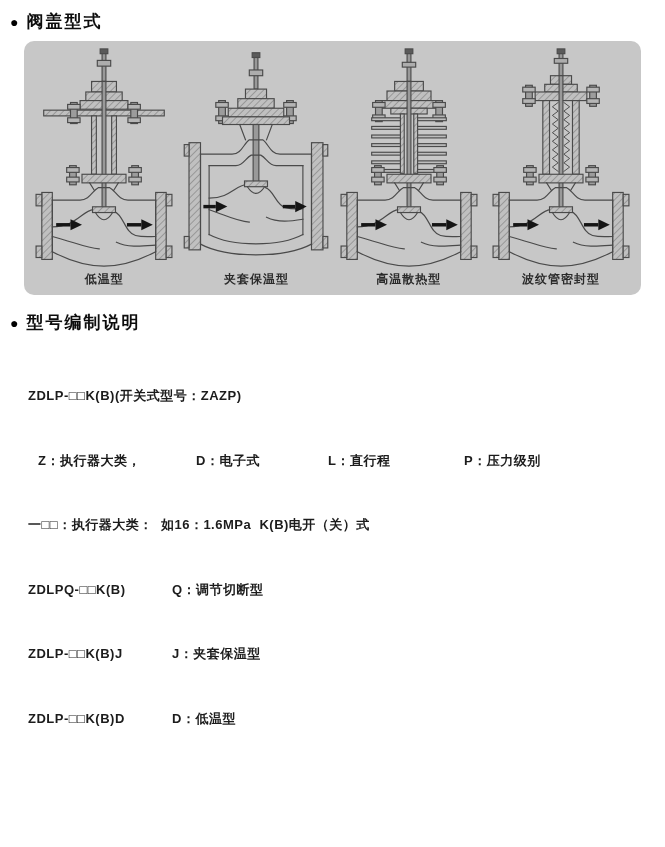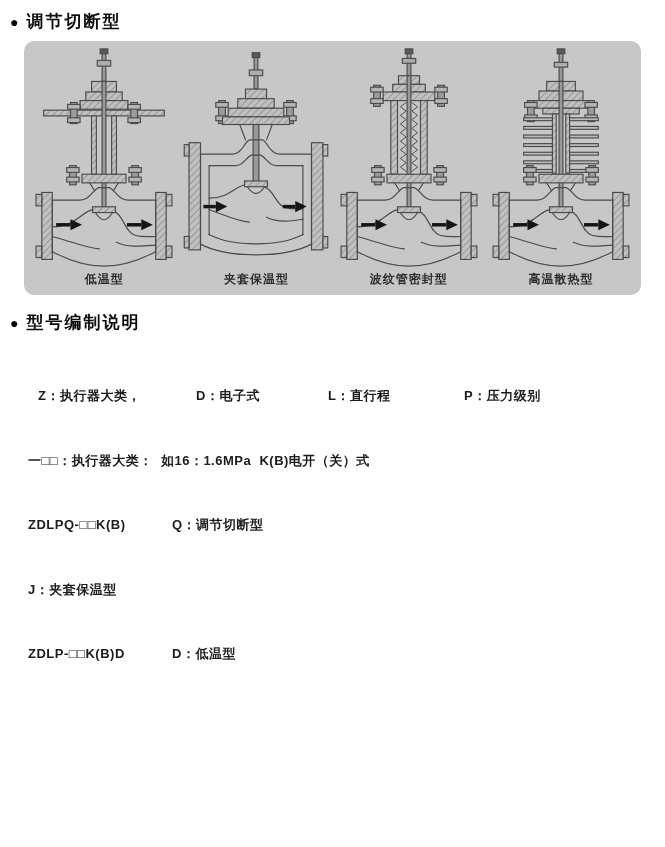--- a/index.html
+++ b/index.html
@@ -41,21 +41,21 @@
   <defs>
     <pattern id="hatch" patternUnits="userSpaceOnUse" width="5" height="5" patternTransform="rotate(45)">
       <rect width="5" height="5" fill="#c0c0c0"></rect>
       <line x1="0" y1="0" x2="0" y2="5" stroke="#6f6f6f" stroke-width="1"></line>
     </pattern>
   </defs>
 </svg>
 
 <div class="sec-head">
   <span class="bullet">●</span>
-  <span class="sec-title">调节切断型</span>
+  <span class="sec-title">阀盖型式</span>
 </div>
 
 <div class="panel">
 
   <div class="valve-col">
     <svg class="valve" viewBox="0 0 150 232">
       <g stroke="#4a4a4a" stroke-width="1.2" fill="none" stroke-linecap="square">
         <rect x="71" y="2" width="8" height="5" fill="#5a5a5a"></rect>
         <rect x="73" y="7" width="4" height="29" fill="#999999"></rect>
         <rect x="68" y="14" width="14" height="6" fill="#adadad"></rect>
@@ -140,72 +140,20 @@
         <path d="M66,146 Q75,160 84,146"></path>
       </g>
       <g fill="#151515" stroke="none">
         <rect x="20" y="165" width="13" height="3.6"></rect>
         <polygon points="33,161 45,166.8 33,172.6"></polygon>
         <rect x="103" y="165" width="13" height="3.6"></rect>
         <polygon points="116,161 128,166.8 116,172.6"></polygon>
       </g>
     </svg>
     <div class="valve-label">夹套保温型</div>
-  </div>
-
-  <div class="valve-col">
-    <svg class="valve" viewBox="0 0 150 232">
-      <g stroke="#4a4a4a" stroke-width="1.2" fill="none" stroke-linecap="square">
-        <rect x="71" y="2" width="8" height="5" fill="#5a5a5a"></rect>
-        <rect x="73" y="7" width="4" height="23" fill="#999999"></rect>
-        <rect x="68" y="12" width="14" height="5" fill="#adadad"></rect>
-        <rect x="64" y="30" width="22" height="9" fill="url(#hatch)"></rect>
-        <rect x="58" y="39" width="34" height="8" fill="url(#hatch)"></rect>
-        <rect x="48" y="47" width="54" height="9" fill="url(#hatch)"></rect>
-        <rect x="38" y="40" width="7" height="22" fill="#9c9c9c"></rect>
-        <rect x="35" y="42" width="13" height="5" fill="#b5b5b5"></rect>
-        <rect x="35" y="54" width="13" height="5" fill="#b5b5b5"></rect>
-        <rect x="105" y="40" width="7" height="22" fill="#9c9c9c"></rect>
-        <rect x="102" y="42" width="13" height="5" fill="#b5b5b5"></rect>
-        <rect x="102" y="54" width="13" height="5" fill="#b5b5b5"></rect>
-        <rect x="56" y="56" width="7" height="77" fill="url(#hatch)"></rect>
-        <rect x="87" y="56" width="7" height="77" fill="url(#hatch)"></rect>
-        <rect x="73" y="30" width="4" height="140" fill="#999999"></rect>
-        <path d="M72,58 l-6,4.5 l6,4.5 l-6,4.5 l6,4.5 l-6,4.5 l6,4.5 l-6,4.5 l6,4.5 l-6,4.5 l6,4.5 l-6,4.5 l6,4.5 l-6,4.5 l6,4.5 l-6,4.5 l6,4.5" stroke-width="1"></path>
-        <path d="M78,58 l6,4.5 l-6,4.5 l6,4.5 l-6,4.5 l6,4.5 l-6,4.5 l6,4.5 l-6,4.5 l6,4.5 l-6,4.5 l6,4.5 l-6,4.5 l6,4.5 l-6,4.5 l6,4.5 l-6,4.5" stroke-width="1"></path>
-        <rect x="52" y="133" width="46" height="9" fill="url(#hatch)"></rect>
-        <rect x="39" y="124" width="7" height="20" fill="#9c9c9c"></rect>
-        <rect x="36" y="126" width="13" height="5" fill="#b5b5b5"></rect>
-        <rect x="36" y="136" width="13" height="5" fill="#b5b5b5"></rect>
-        <rect x="104" y="124" width="7" height="20" fill="#9c9c9c"></rect>
-        <rect x="101" y="126" width="13" height="5" fill="#b5b5b5"></rect>
-        <rect x="101" y="136" width="13" height="5" fill="#b5b5b5"></rect>
-        <rect x="10" y="152" width="11" height="70" fill="url(#hatch)"></rect>
-        <rect x="4" y="154" width="6" height="12" fill="url(#hatch)"></rect>
-        <rect x="4" y="208" width="6" height="12" fill="url(#hatch)"></rect>
-        <rect x="129" y="152" width="11" height="70" fill="url(#hatch)"></rect>
-        <rect x="140" y="154" width="6" height="12" fill="url(#hatch)"></rect>
-        <rect x="140" y="208" width="6" height="12" fill="url(#hatch)"></rect>
-        <path d="M21,160 H50 C60,160 63,150 69,147 H81 C87,150 90,160 100,160 H129"></path>
-        <path d="M21,214 C44,226 60,229 75,229 C90,229 106,226 129,214"></path>
-        <path d="M21,160 V214 M129,160 V214"></path>
-        <path d="M60,142 L65,150 M90,142 L85,150"></path>
-        <path d="M21,188 C46,188 52,171 64,170 M86,172 C95,175 97,194 108,197 C116,199 123,198 129,198"></path>
-        <path d="M21,198 C44,204 56,210 70,211 M88,204 C100,210 116,208 129,207"></path>
-        <rect x="63" y="167" width="24" height="6" fill="url(#hatch)"></rect>
-        <path d="M66,173 Q75,188 84,173"></path>
-      </g>
-      <g fill="#151515" stroke="none">
-        <rect x="25" y="184" width="15" height="3.6"></rect>
-        <polygon points="40,180 52,185.8 40,191.6"></polygon>
-        <rect x="99" y="184" width="15" height="3.6"></rect>
-        <polygon points="114,180 126,185.8 114,191.6"></polygon>
-      </g>
-    </svg>
-    <div class="valve-label">波纹管密封型</div>
   </div>
 
   <div class="valve-col">
     <svg class="valve" viewBox="0 0 150 232">
       <g stroke="#4a4a4a" stroke-width="1.2" fill="none" stroke-linecap="square">
         <rect x="71" y="2" width="8" height="5" fill="#5a5a5a"></rect>
         <rect x="73" y="7" width="4" height="29" fill="#999999"></rect>
         <rect x="68" y="16" width="14" height="5" fill="#adadad"></rect>
         <rect x="60" y="36" width="30" height="10" fill="url(#hatch)"></rect>
         <rect x="52" y="46" width="46" height="10" fill="url(#hatch)"></rect>
@@ -260,40 +208,94 @@
       </g>
       <g fill="#151515" stroke="none">
         <rect x="25" y="184" width="15" height="3.6"></rect>
         <polygon points="40,180 52,185.8 40,191.6"></polygon>
         <rect x="99" y="184" width="15" height="3.6"></rect>
         <polygon points="114,180 126,185.8 114,191.6"></polygon>
       </g>
     </svg>
     <div class="valve-label">高温散热型</div>
   </div>
+
+  <div class="valve-col">
+    <svg class="valve" viewBox="0 0 150 232">
+      <g stroke="#4a4a4a" stroke-width="1.2" fill="none" stroke-linecap="square">
+        <rect x="71" y="2" width="8" height="5" fill="#5a5a5a"></rect>
+        <rect x="73" y="7" width="4" height="23" fill="#999999"></rect>
+        <rect x="68" y="12" width="14" height="5" fill="#adadad"></rect>
+        <rect x="64" y="30" width="22" height="9" fill="url(#hatch)"></rect>
+        <rect x="58" y="39" width="34" height="8" fill="url(#hatch)"></rect>
+        <rect x="48" y="47" width="54" height="9" fill="url(#hatch)"></rect>
+        <rect x="38" y="40" width="7" height="22" fill="#9c9c9c"></rect>
+        <rect x="35" y="42" width="13" height="5" fill="#b5b5b5"></rect>
+        <rect x="35" y="54" width="13" height="5" fill="#b5b5b5"></rect>
+        <rect x="105" y="40" width="7" height="22" fill="#9c9c9c"></rect>
+        <rect x="102" y="42" width="13" height="5" fill="#b5b5b5"></rect>
+        <rect x="102" y="54" width="13" height="5" fill="#b5b5b5"></rect>
+        <rect x="56" y="56" width="7" height="77" fill="url(#hatch)"></rect>
+        <rect x="87" y="56" width="7" height="77" fill="url(#hatch)"></rect>
+        <rect x="73" y="30" width="4" height="140" fill="#999999"></rect>
+        <path d="M72,58 l-6,4.5 l6,4.5 l-6,4.5 l6,4.5 l-6,4.5 l6,4.5 l-6,4.5 l6,4.5 l-6,4.5 l6,4.5 l-6,4.5 l6,4.5 l-6,4.5 l6,4.5 l-6,4.5 l6,4.5" stroke-width="1"></path>
+        <path d="M78,58 l6,4.5 l-6,4.5 l6,4.5 l-6,4.5 l6,4.5 l-6,4.5 l6,4.5 l-6,4.5 l6,4.5 l-6,4.5 l6,4.5 l-6,4.5 l6,4.5 l-6,4.5 l6,4.5 l-6,4.5" stroke-width="1"></path>
+        <rect x="52" y="133" width="46" height="9" fill="url(#hatch)"></rect>
+        <rect x="39" y="124" width="7" height="20" fill="#9c9c9c"></rect>
+        <rect x="36" y="126" width="13" height="5" fill="#b5b5b5"></rect>
+        <rect x="36" y="136" width="13" height="5" fill="#b5b5b5"></rect>
+        <rect x="104" y="124" width="7" height="20" fill="#9c9c9c"></rect>
+        <rect x="101" y="126" width="13" height="5" fill="#b5b5b5"></rect>
+        <rect x="101" y="136" width="13" height="5" fill="#b5b5b5"></rect>
+        <rect x="10" y="152" width="11" height="70" fill="url(#hatch)"></rect>
+        <rect x="4" y="154" width="6" height="12" fill="url(#hatch)"></rect>
+        <rect x="4" y="208" width="6" height="12" fill="url(#hatch)"></rect>
+        <rect x="129" y="152" width="11" height="70" fill="url(#hatch)"></rect>
+        <rect x="140" y="154" width="6" height="12" fill="url(#hatch)"></rect>
+        <rect x="140" y="208" width="6" height="12" fill="url(#hatch)"></rect>
+        <path d="M21,160 H50 C60,160 63,150 69,147 H81 C87,150 90,160 100,160 H129"></path>
+        <path d="M21,214 C44,226 60,229 75,229 C90,229 106,226 129,214"></path>
+        <path d="M21,160 V214 M129,160 V214"></path>
+        <path d="M60,142 L65,150 M90,142 L85,150"></path>
+        <path d="M21,188 C46,188 52,171 64,170 M86,172 C95,175 97,194 108,197 C116,199 123,198 129,198"></path>
+        <path d="M21,198 C44,204 56,210 70,211 M88,204 C100,210 116,208 129,207"></path>
+        <rect x="63" y="167" width="24" height="6" fill="url(#hatch)"></rect>
+        <path d="M66,173 Q75,188 84,173"></path>
+      </g>
+      <g fill="#151515" stroke="none">
+        <rect x="25" y="184" width="15" height="3.6"></rect>
+        <polygon points="40,180 52,185.8 40,191.6"></polygon>
+        <rect x="99" y="184" width="15" height="3.6"></rect>
+        <polygon points="114,180 126,185.8 114,191.6"></polygon>
+      </g>
+    </svg>
+    <div class="valve-label">波纹管密封型</div>
+  </div>
 </div>
 
 <div class="sec-head" style="margin-top:16px">
   <span class="bullet">●</span>
   <span class="sec-title">型号编制说明</span>
 </div>
 
 <div class="model-block">
+  <div>ZDLP-□□K(B)(开关式型号：ZAZP)</div>
   <div class="mline2">
     <span>Z：执行器大类，</span>
     <span>D：电子式</span>
     <span>L：直行程</span>
     <span>P：压力级别</span>
   </div>
   <div>一□□：执行器大类：  如16：1.6MPa  K(B)电开（关）式</div>
   <div class="model-row">
     <span class="model-code">ZDLPQ-□□K(B)</span>
     <span>Q：调节切断型</span>
   </div>
   <div class="model-row">
+    <span class="model-code">ZDLP-□□K(B)J</span>
     <span>J：夹套保温型</span>
   </div>
   <div class="model-row">
     <span class="model-code">ZDLP-□□K(B)D</span>
     <span>D：低温型</span>
   </div>
   
   
 </div>
 

